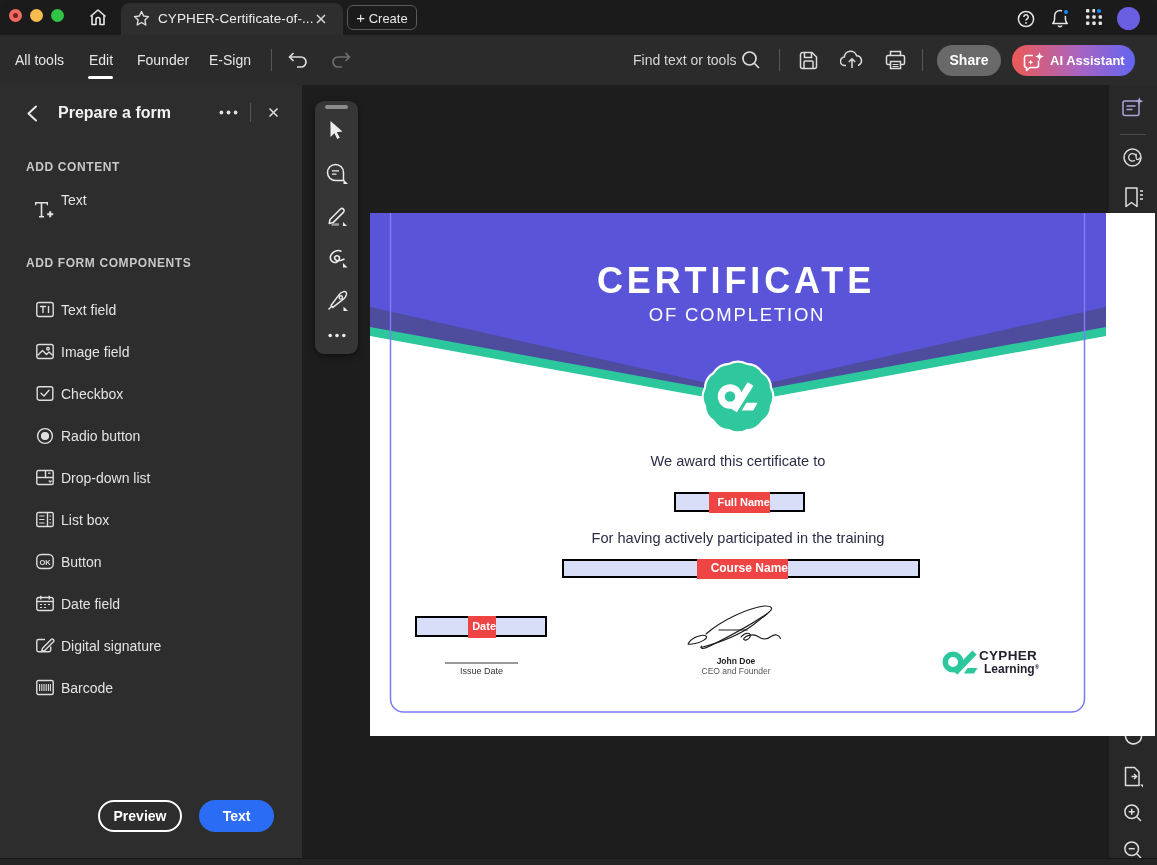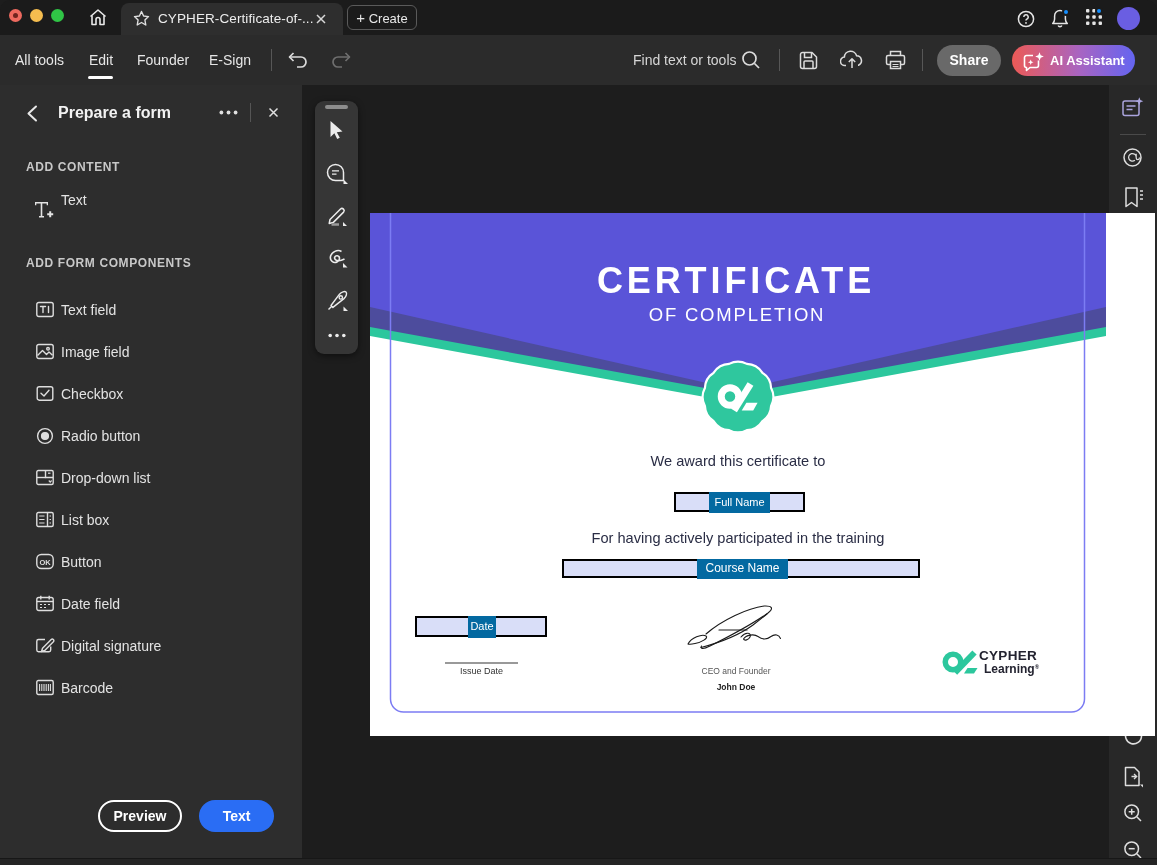--- a/index.html
+++ b/index.html
@@ -12,21 +12,21 @@
 #findtxt{position:absolute;left:633px;top:17px;font-size:14px;color:#d6d6d6}
 .pill{position:absolute;top:10px;height:31px;border-radius:16px;color:#fff;font-size:14px;font-weight:bold;text-align:center}
 #leftpanel{position:absolute;left:0;top:85px;width:302px;height:775px;background:#2d2d2d}
 #rightbar{position:absolute;left:1109px;top:85px;width:48px;height:775px;background:#282828}
 .lp-label{position:absolute;left:61px;font-size:14px;color:#e3e3e3}
 .sechead{position:absolute;left:26px;font-size:12px;font-weight:bold;color:#c8c8c8;letter-spacing:.6px}
 #floattb{position:absolute;left:315px;top:101px;width:43px;height:253px;background:#363636;border-radius:9px;box-shadow:0 2px 6px rgba(0,0,0,.5)}
 #page{position:absolute;left:370px;top:213px;width:785px;height:523px;background:#fff}
 .cert-text{position:absolute;width:736px;text-align:center;color:#2a2d45}
 .field{position:absolute;background:#d9def8;border:2.5px solid #000}
-.fieldlabel{position:absolute;top:-2.5px;height:calc(100% + 5px);background:#0369a1;color:#fff;font-weight:normal;text-align:center}
+.fieldlabel{position:absolute;top:-2.5px;height:calc(100% + 5px);background:#ef4444;color:#fff;font-weight:bold;text-align:right}
 svg{display:block}
 .icon{position:absolute}
 </style></head><body>
 
 <div id="titlebar">
  <div class="tl" style="left:9px;background:#ee6a5f"></div>
  <div class="tl" style="left:30px;background:#f5bd4f"></div>
  <div class="tl" style="left:51px;background:#30c546"></div>
  <div style="position:absolute;left:13px;top:13px;width:5px;height:5px;border-radius:50%;background:#70241e"></div>
  <svg class="icon" style="left:88px;top:8px" width="20" height="19" viewBox="0 0 20 19" fill="none" stroke="#e8e8e8" stroke-width="1.6" stroke-linejoin="round">
@@ -314,18 +314,18 @@
     </div>
  <div class="cert-text" style="top:317px;font-size:14.6px;left:0px">For having actively participated in the training</div>
  <div class="field" style="left:192px;top:346px;width:358px;height:19px">
       <div class="fieldlabel" style="left:133px;width:91px;font-size:12px;line-height:19px">Course Name</div>
     </div>
  <div class="field" style="left:45px;top:403px;width:132px;height:21px">
       <div class="fieldlabel" style="left:51px;width:28px;font-size:11px;line-height:21px">Date</div>
     </div>
  <div style="position:absolute;left:75px;top:449px;width:73px;height:1.5px;background:#999"></div>
  <div style="position:absolute;left:75px;top:453px;width:73px;text-align:center;font-size:9px;color:#333">Issue Date</div>
- <div style="position:absolute;left:316px;top:469px;width:100px;text-align:center;font-size:8.5px;font-weight:bold;color:#222">John Doe</div>
+ <div style="position:absolute;left:316px;top:443px;width:100px;text-align:center;font-size:8.5px;font-weight:bold;color:#222">John Doe</div>
  <div style="position:absolute;left:316px;top:453px;width:100px;text-align:center;font-size:8.5px;color:#555">CEO and Founder</div>
  <div style="position:absolute;left:609px;top:435px;font-size:13.5px;font-weight:bold;color:#232330;letter-spacing:.3px">CYPHER</div>
  <div style="position:absolute;left:614px;top:449px;font-size:12px;font-weight:bold;color:#232330">Learning<span style="font-size:6px;vertical-align:4px">®</span></div>
 </div>
 <div style="position:absolute;left:0;top:858px;width:1157px;height:7px;background:#242424;border-top:1px solid #171717"></div>
 
 </body></html>

